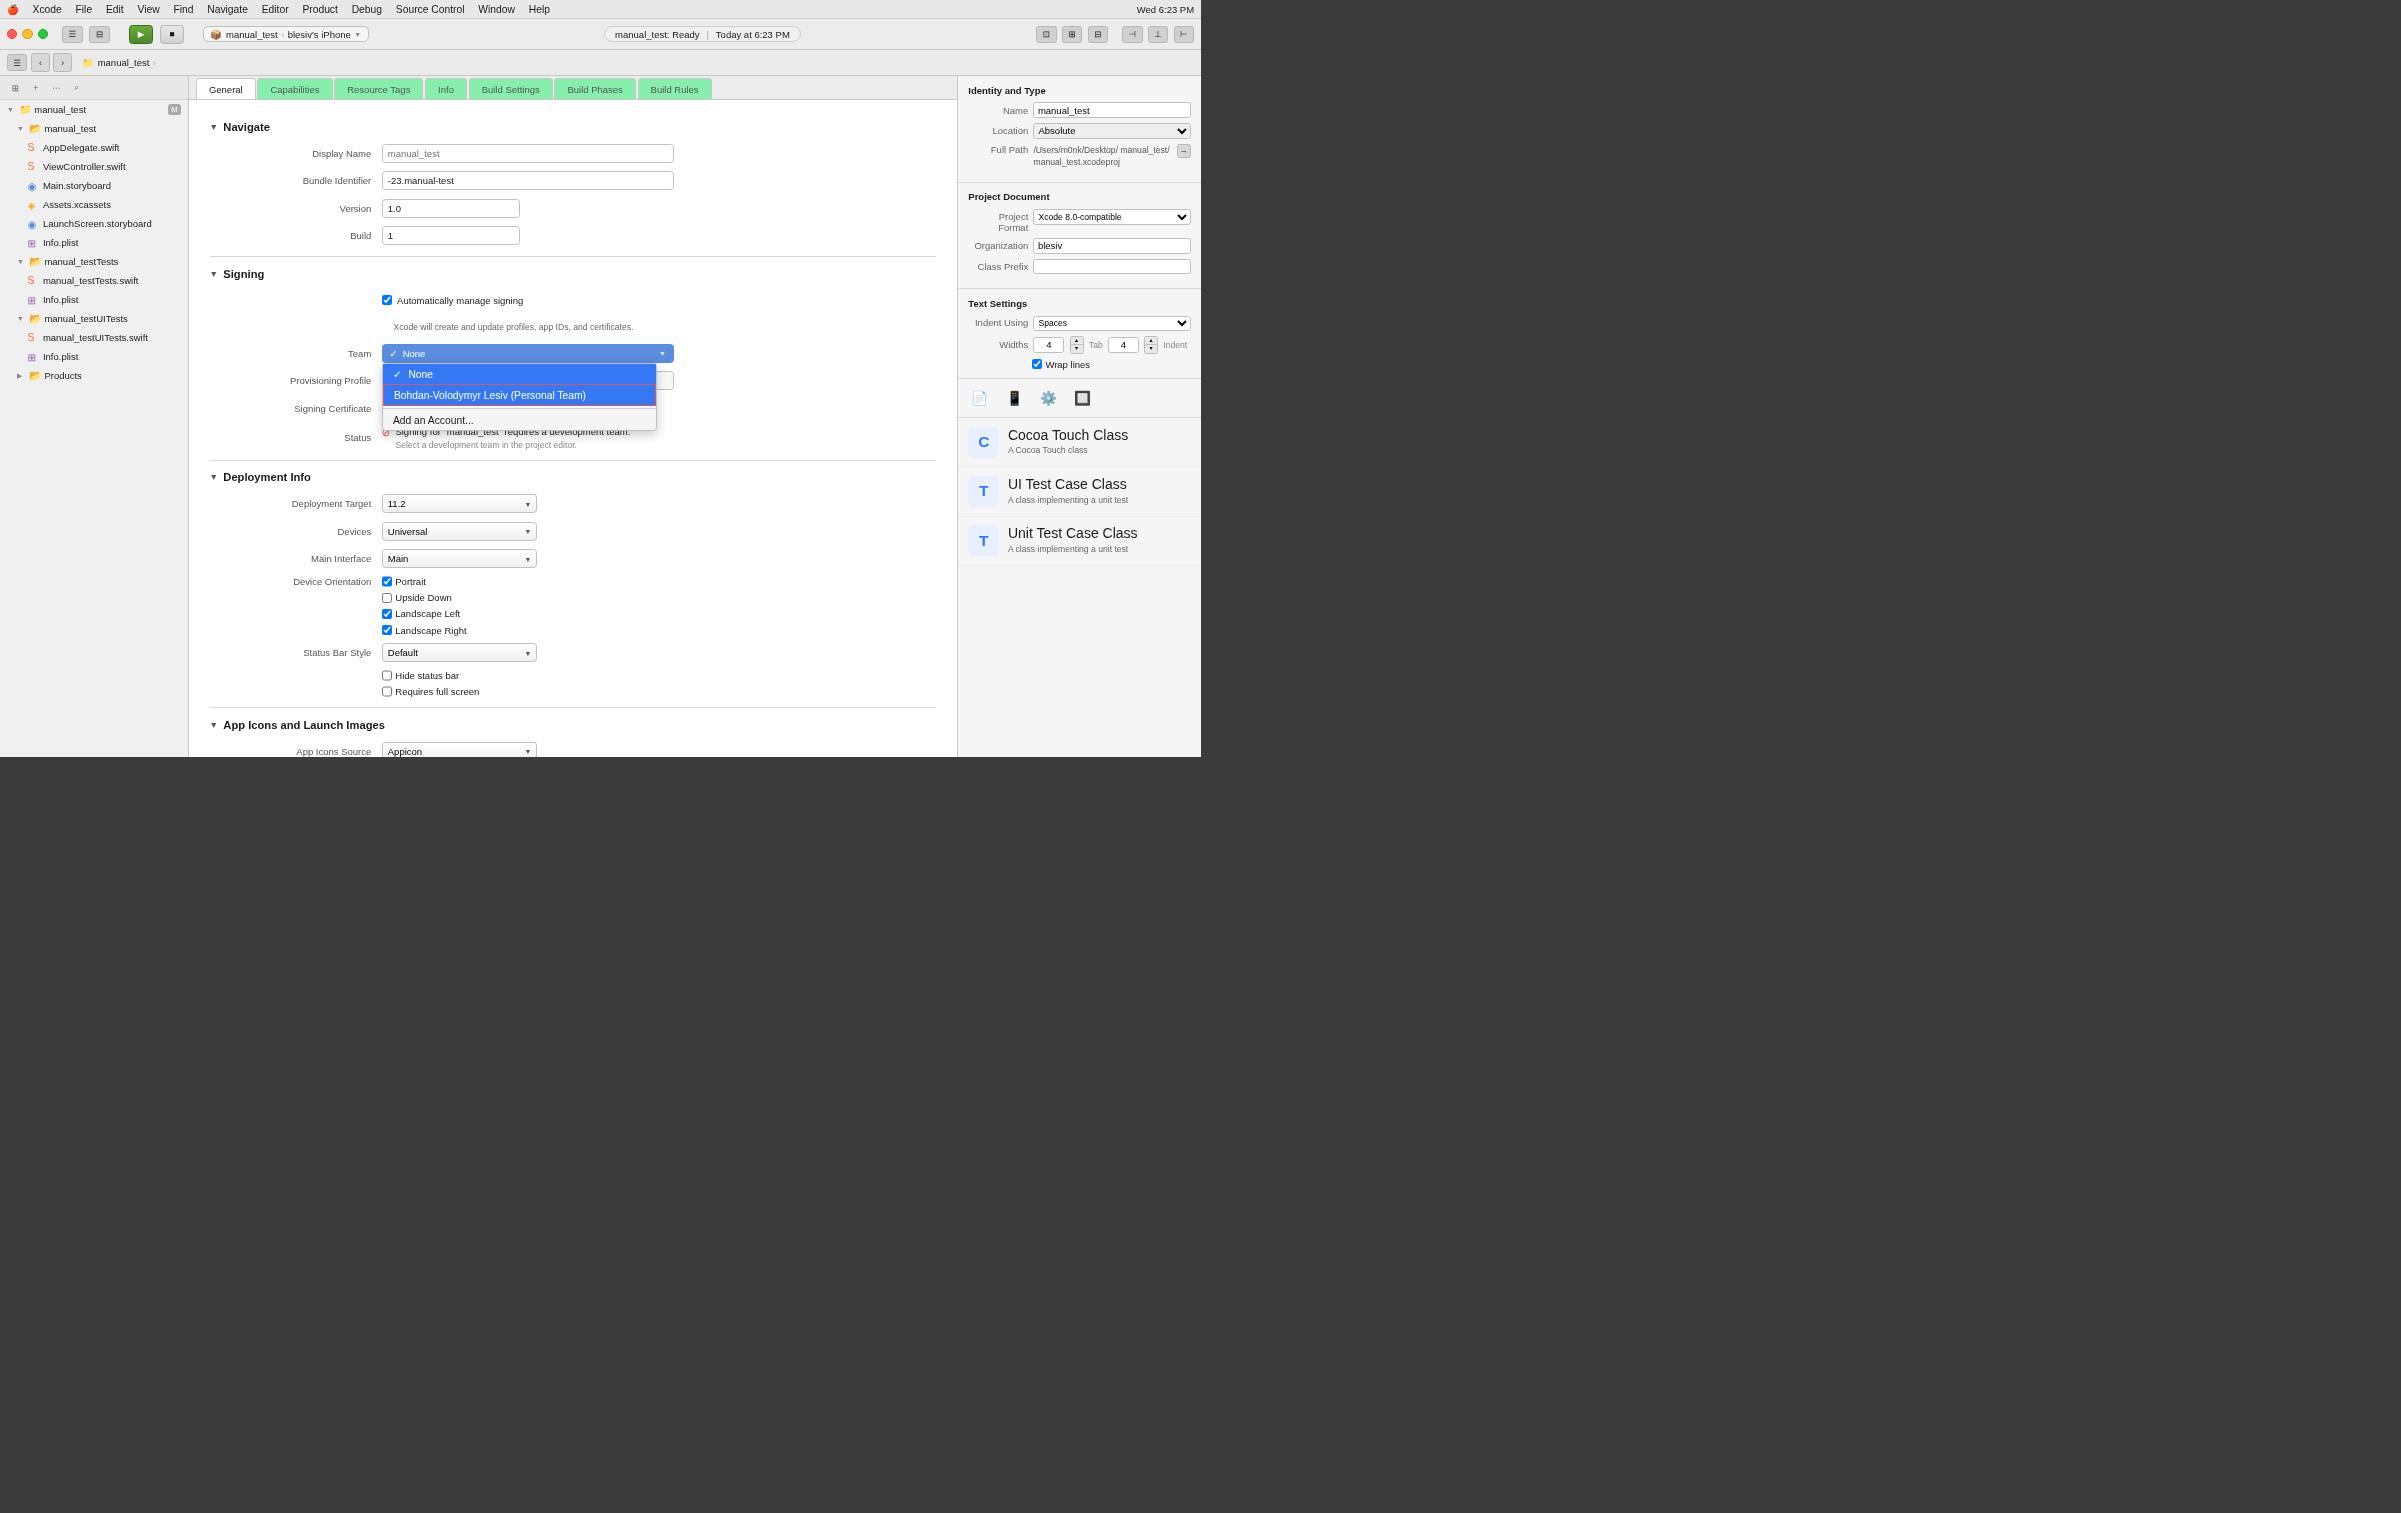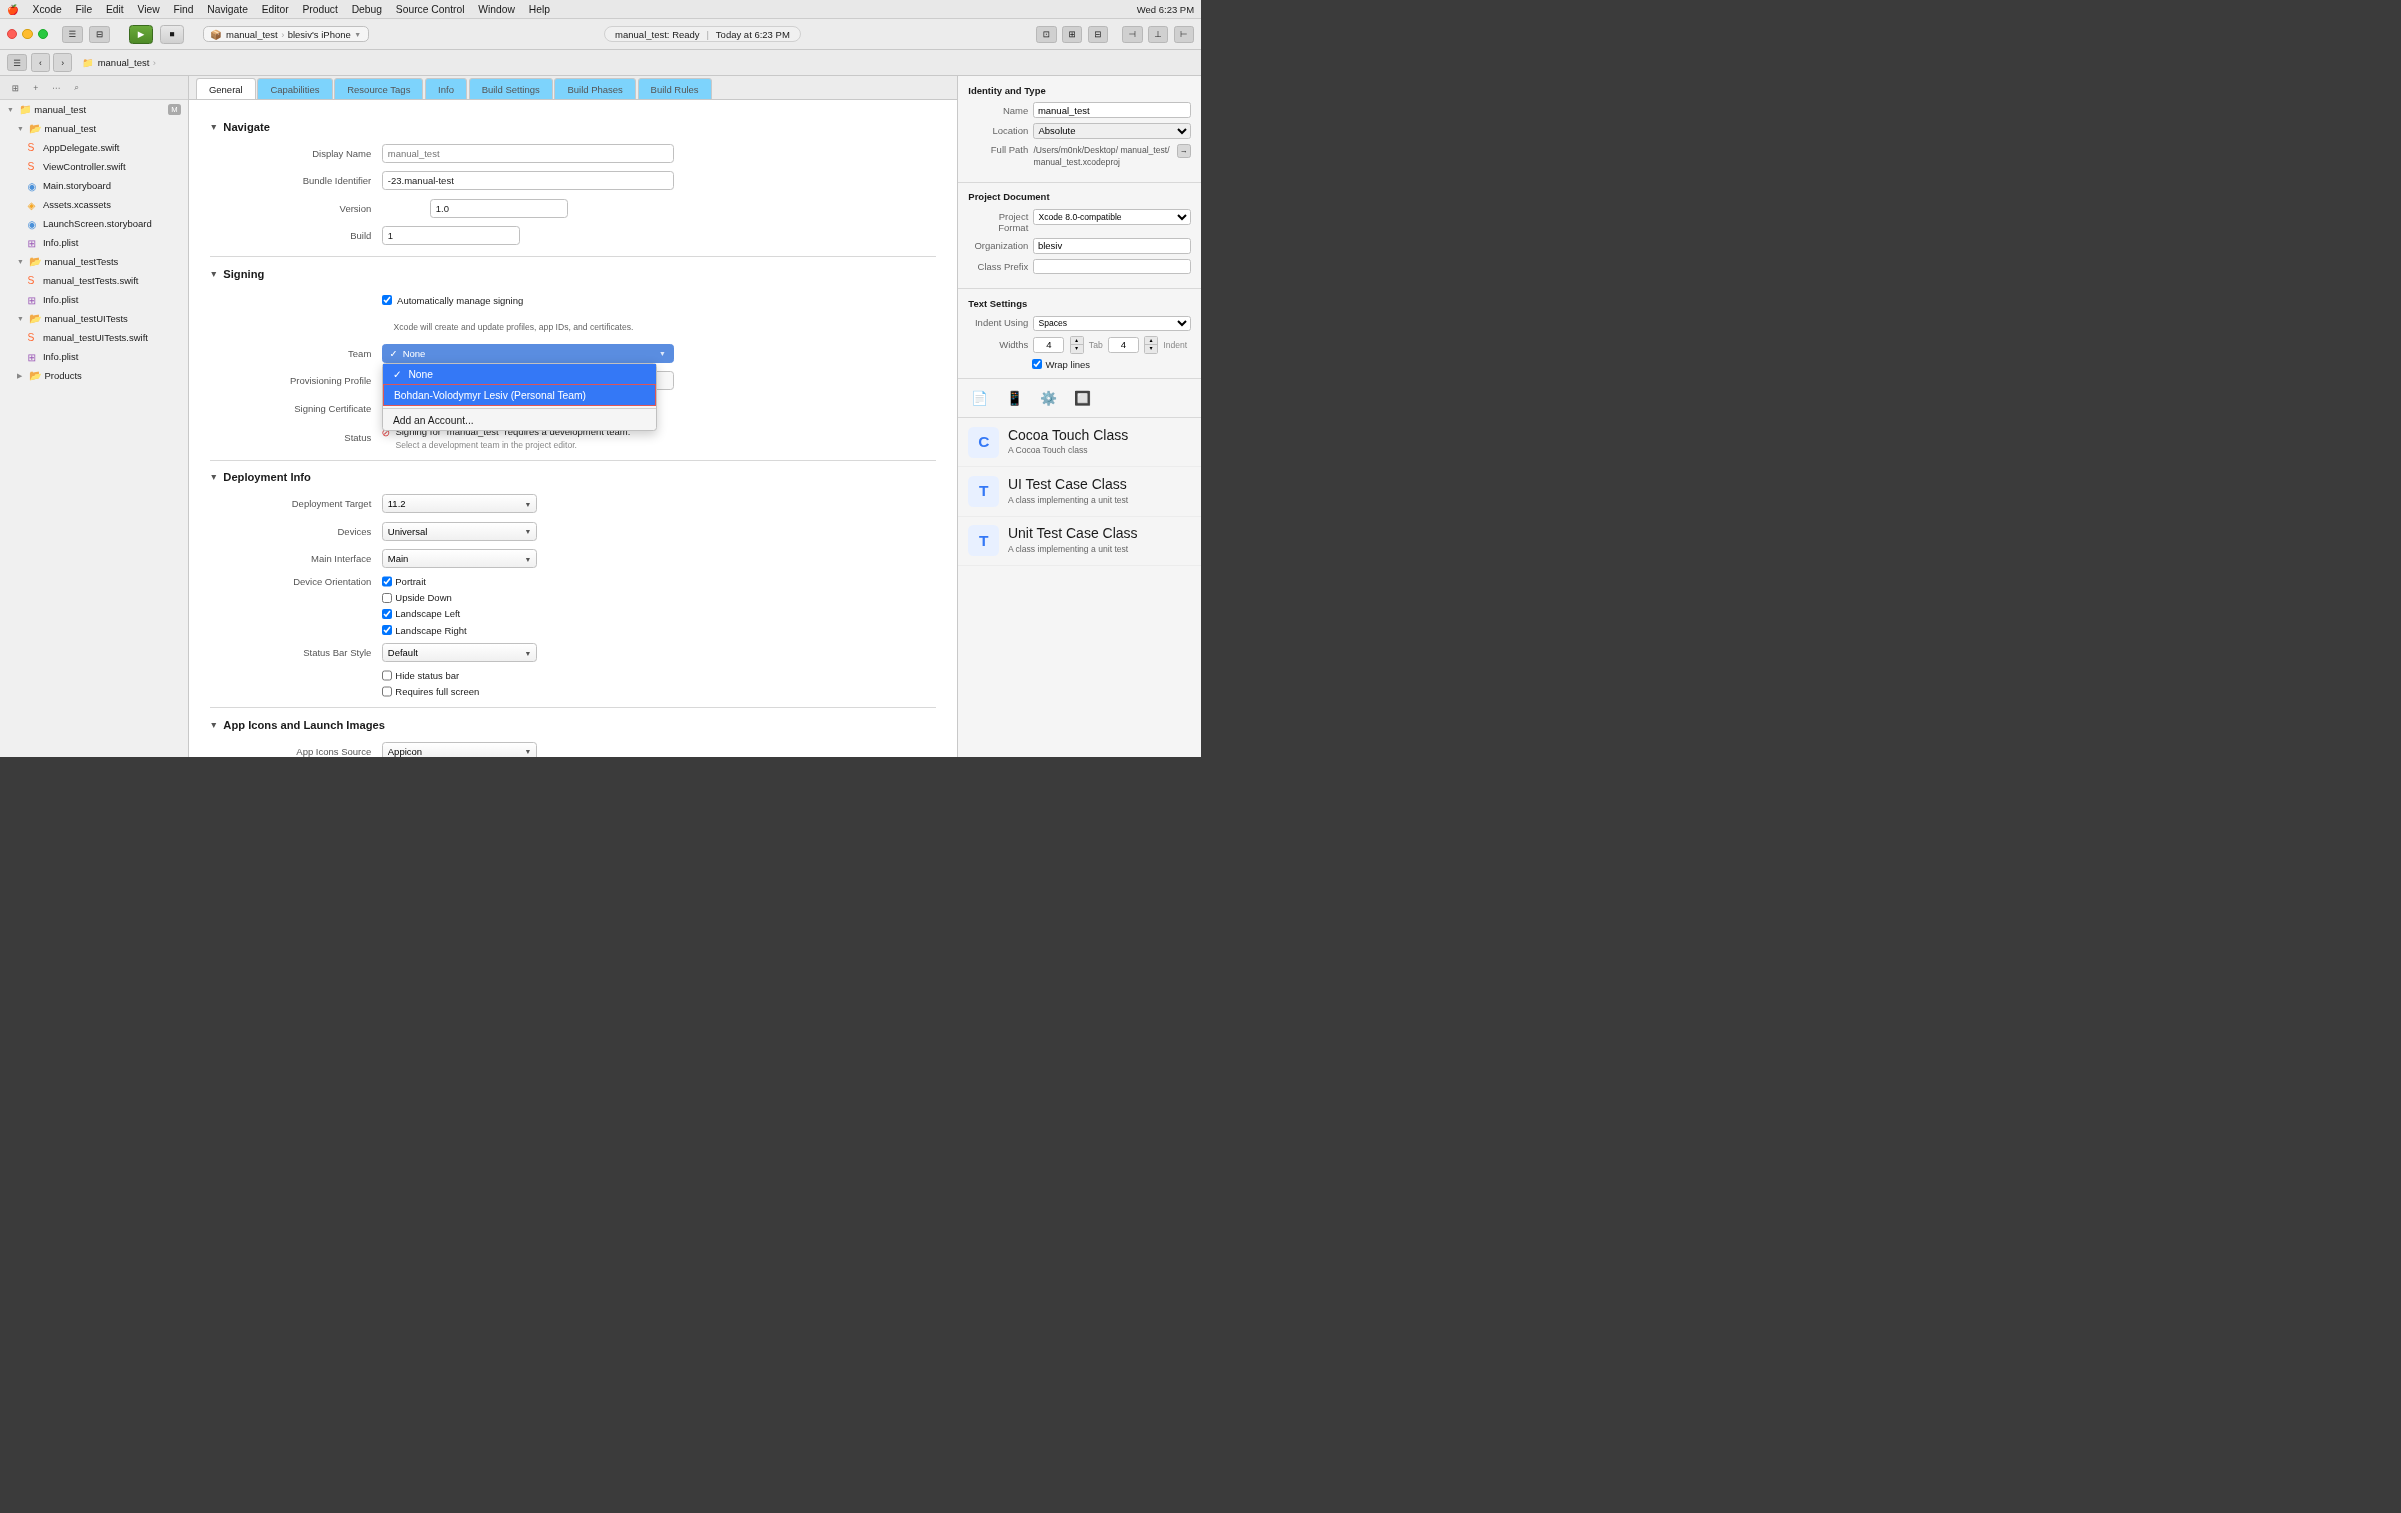--- a/index.html
+++ b/index.html
@@ -247,21 +247,21 @@
     .tab {
       height: 20.6px;
       padding: 0 12px;
       border: 0.9px solid #c8c8c8;
       border-bottom: none;
       border-radius: 3.4px 3.4px 0 0;
       display: flex;
       align-items: center;
       font-size: 9.5px;
       cursor: pointer;
-      background: #7dd3fc;
+      background: #86efac;
       color: #555;
     }
     .tab.active {
       background: #ffffff;
       color: #1a1a1a;
       font-weight: 500;
     }
 
     
     .editor-content {
@@ -813,21 +813,21 @@
       <div class="form-row">
         <span class="form-label">Display Name</span>
         <input class="form-input" type="text" placeholder="manual_test" style="">
       </div>
       <div class="form-row">
         <span class="form-label">Bundle Identifier</span>
         <input class="form-input has-value" type="text" value="-23.manual-test" style="">
       </div>
       <div class="form-row">
         <span class="form-label">Version</span>
-        <input class="form-input has-value" type="text" style="max-width: 138px; margin-left: 48px;" value="1.0">
+        <input class="form-input has-value" type="text" style="max-width: 138px;" value="1.0">
       </div>
       <div class="form-row">
         <span class="form-label">Build</span>
         <input class="form-input has-value" type="text" style="max-width: 138px;" value="1">
       </div>
 
       <div class="section-divider"></div>
 
       <div class="section-header">
         <span class="disclosure-triangle">▼</span>

